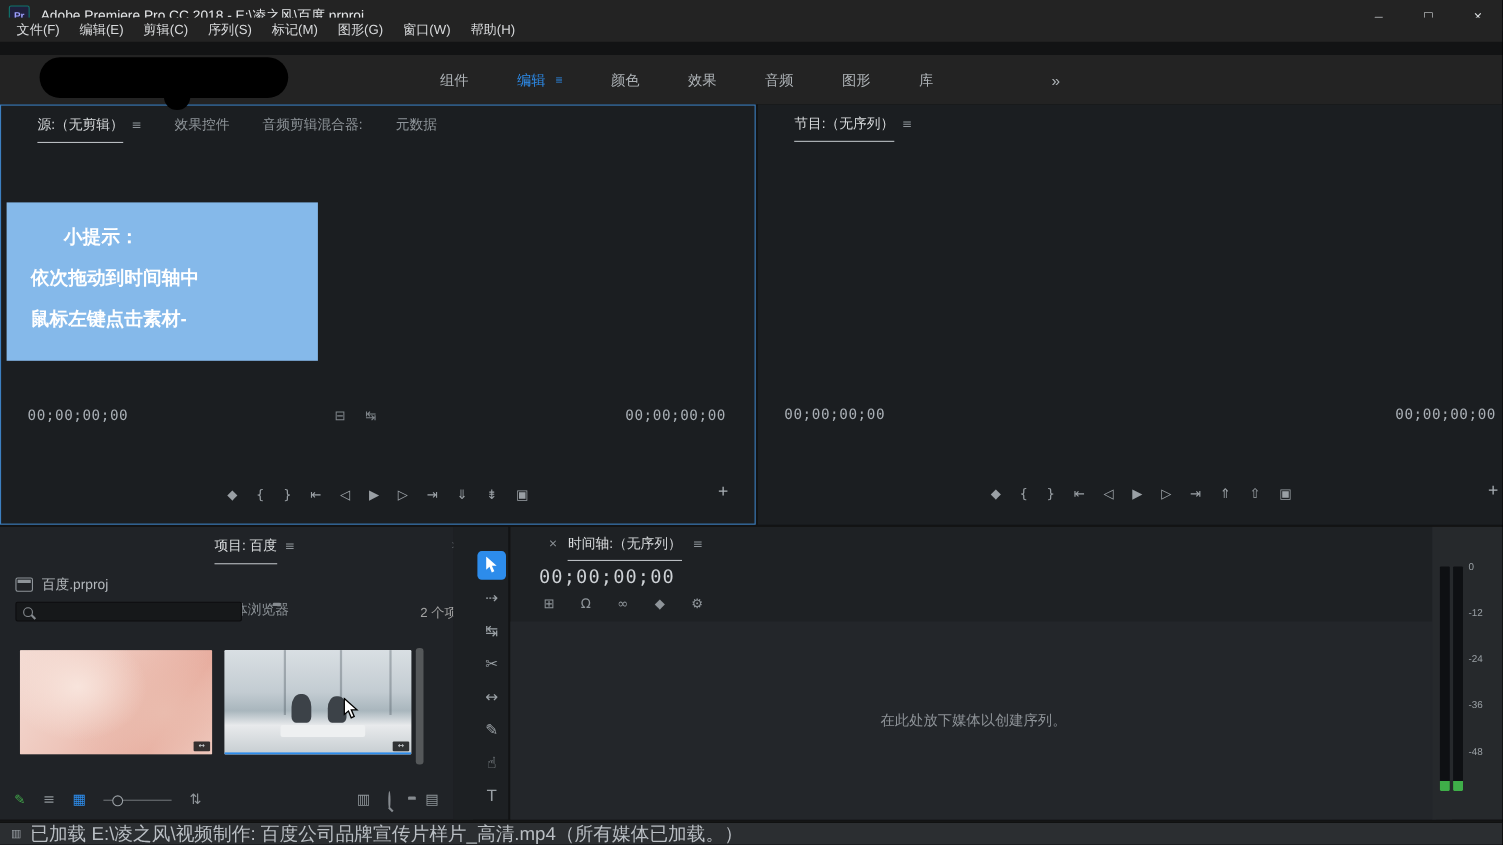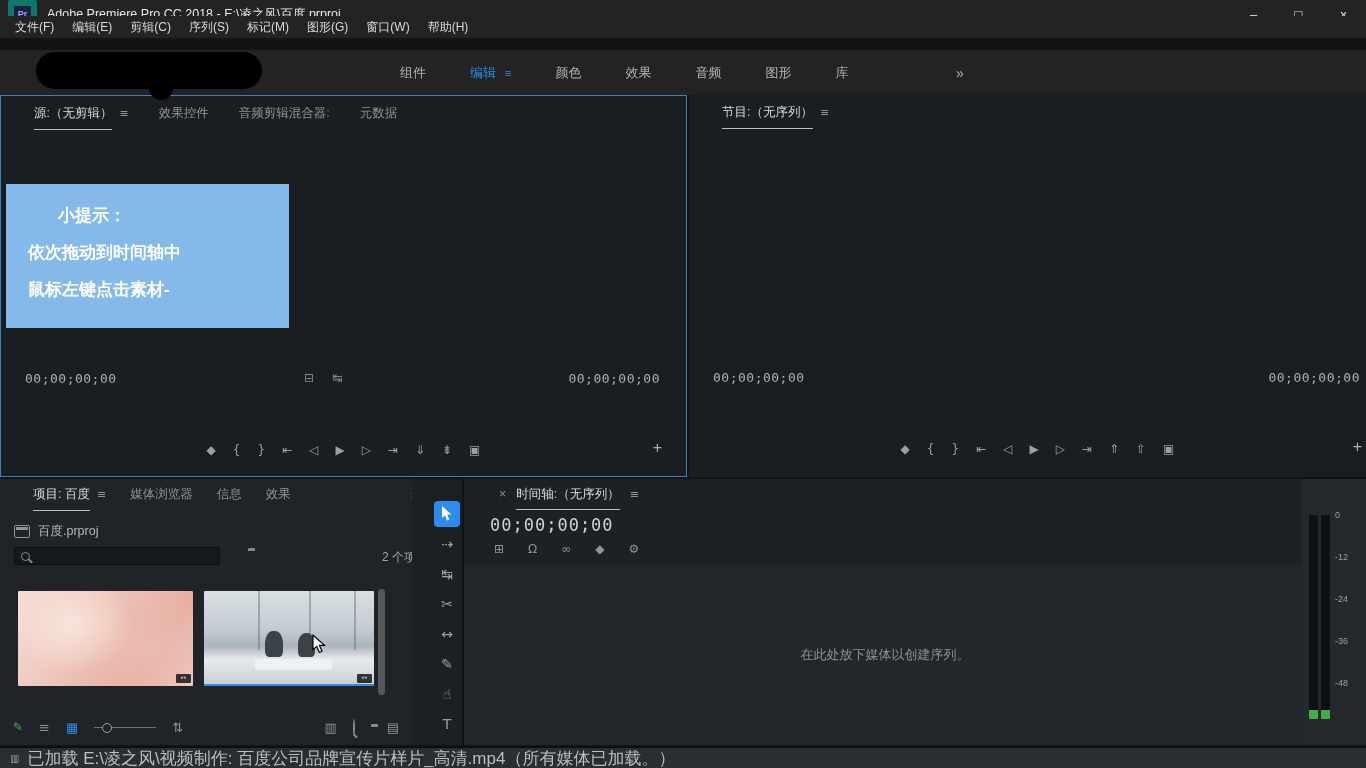--- a/index.html
+++ b/index.html
@@ -1,21 +1,21 @@
 <!DOCTYPE html>
 <html><head>
 <meta charset="utf-8">
 <style>
   html,body{margin:0;padding:0;background:#000;}
   .app{position:relative;width:1366px;height:768px;background:#121314;overflow:hidden;
        font-family:"Liberation Sans",sans-serif;color:#c8c8c8;}
 
   
   .titlebar{position:absolute;left:0;top:0;right:0;height:28px;background:#232323;display:flex;align-items:center;}
-  .logo{width:17px;height:17px;margin-left:8px;background:#20203c;border:6px solid #0f766e;color:#9ea0ff;
+  .logo{width:17px;height:17px;margin-left:8px;background:#20203c;border:1px solid #0f766e;color:#9ea0ff;
         font-size:9px;font-weight:bold;display:flex;align-items:center;justify-content:center;border-radius:2px;}
   .title-text{margin-left:10px;font-size:12.5px;color:#e6e8ea;}
   .win-controls{margin-left:auto;display:flex;height:100%;}
   .win-btn{width:45px;display:flex;align-items:center;justify-content:center;color:#dfe2e4;font-size:13px;}
 
   
   .menubar{position:absolute;top:16px;left:0;right:0;height:22px;background:#232323;display:flex;align-items:center;padding-left:6px;}
   .menu-item{padding:0 9px;font-size:12px;color:#d8dadc;}
 
   
@@ -46,21 +46,21 @@
   .tc-row{position:absolute;left:0;right:0;top:272px;height:24px;}
   .tc-left{position:absolute;left:24px;top:3px;}
   .tc-right{position:absolute;right:26px;top:3px;}
   .mid-icons{position:absolute;left:303px;top:3px;display:flex;gap:18px;color:#7f858a;font-size:12px;font-family:"DejaVu Sans",sans-serif;}
   .transport{position:absolute;left:0;right:0;top:334px;height:40px;display:flex;align-items:center;justify-content:center;
              gap:17px;color:#9aa0a5;font-size:12px;font-family:"DejaVu Sans",sans-serif;}
   .plus-btn{position:absolute;right:24px;top:344px;color:#a9afb5;font-size:16px;line-height:1;}
 
   
   .project{left:0;top:479px;width:410px;height:266px;background:#202327;}
-  .project .tabs-row{height:30px;gap:24px;}
+  .project .tabs-row{height:30px;gap:24px;flex-direction:column;}
   .proj-overflow{position:absolute;right:12px;top:8px;color:#8e9499;font-size:13px;}
   .proj-item{position:absolute;left:14px;top:44px;display:flex;align-items:center;gap:8px;font-size:12.5px;color:#b4b9bd;}
   .proj-icon{width:14px;height:11px;border:1px solid #8e9499;border-radius:2px;position:relative;}
   .proj-icon::before{content:"";position:absolute;left:1px;right:1px;top:1px;height:3px;background:#8e9499;}
   .search-box{position:absolute;left:14px;top:68px;width:206px;height:18px;background:#16181a;border:1px solid #0c0d0f;
               border-radius:2px;display:flex;align-items:center;padding-left:6px;box-sizing:border-box;gap:6px;}
   .search-input{flex:1;background:none;border:none;outline:none;color:#c8cdd1;font-size:12px;height:14px;}
   .magnifier{width:7px;height:7px;border:1.5px solid #868b90;border-radius:50%;position:relative;flex:0 0 auto;}
   .magnifier::after{content:"";position:absolute;width:5px;height:1.5px;background:#868b90;right:-4px;bottom:-2px;transform:rotate(45deg);}
   .folder{width:14px;height:10px;background:#868b90;border-radius:1px;position:relative;}

